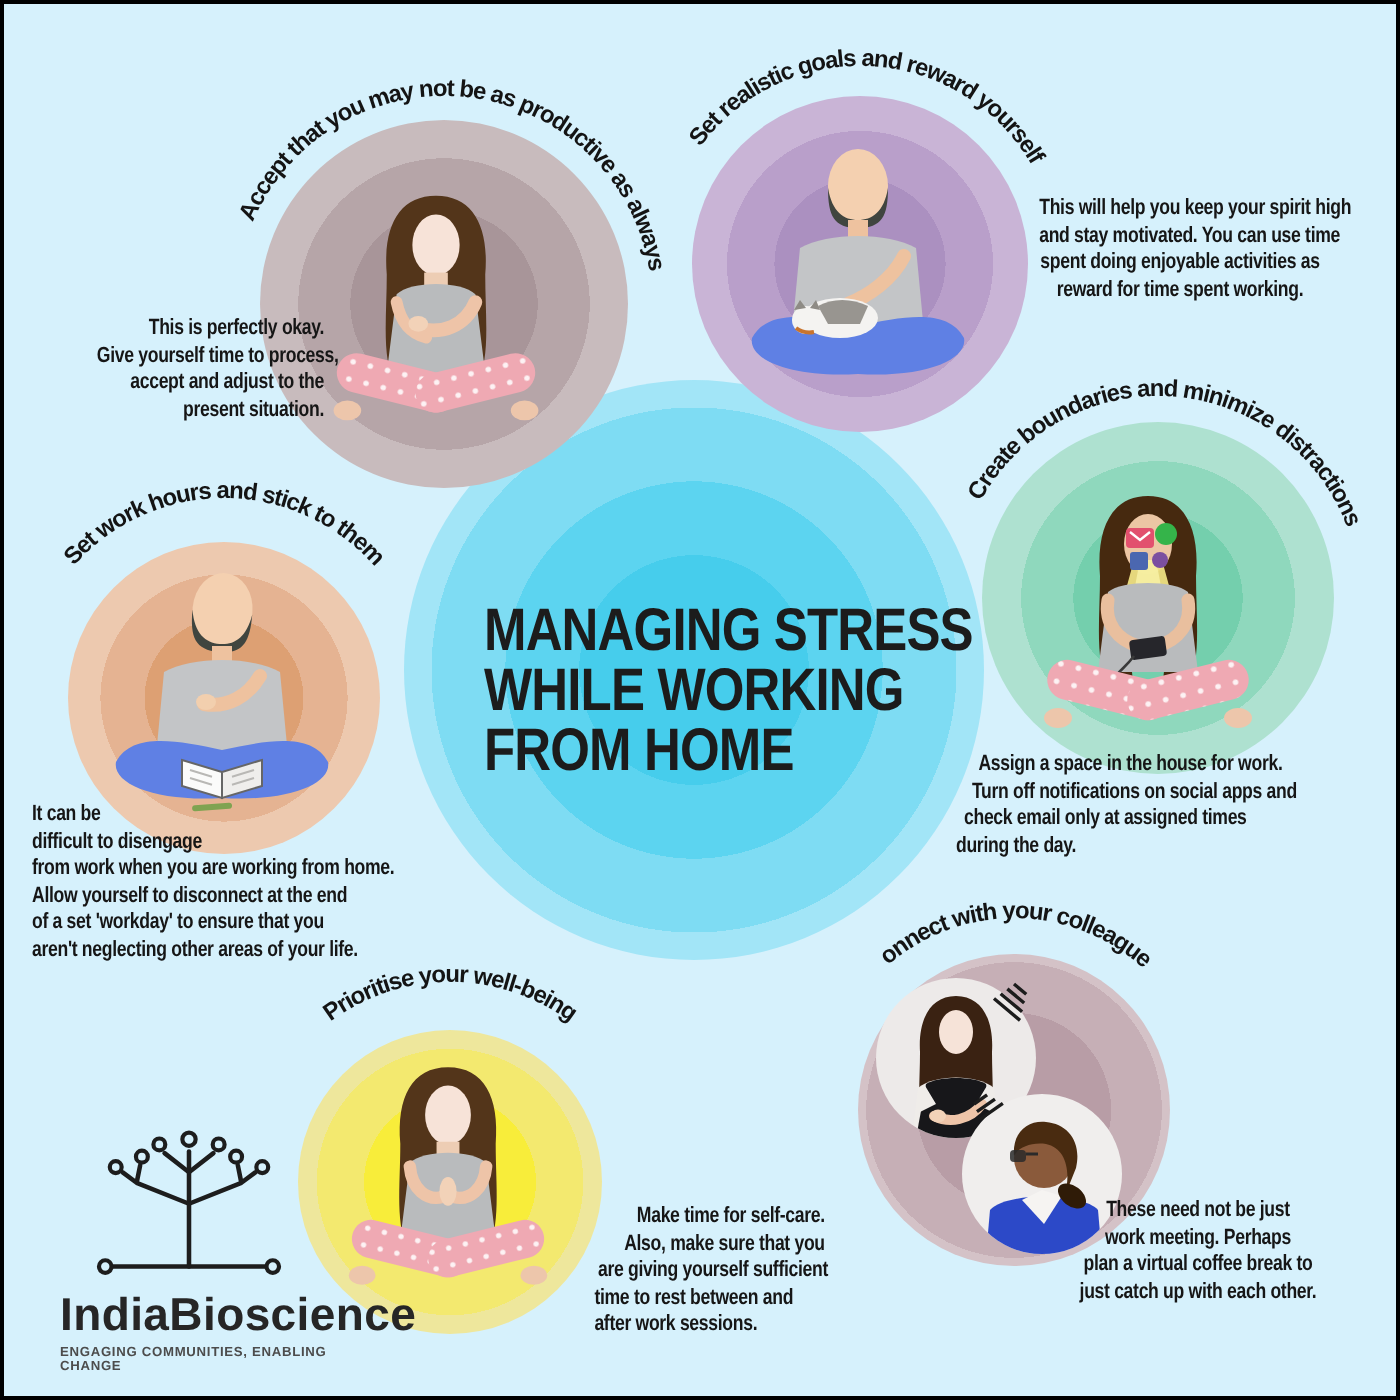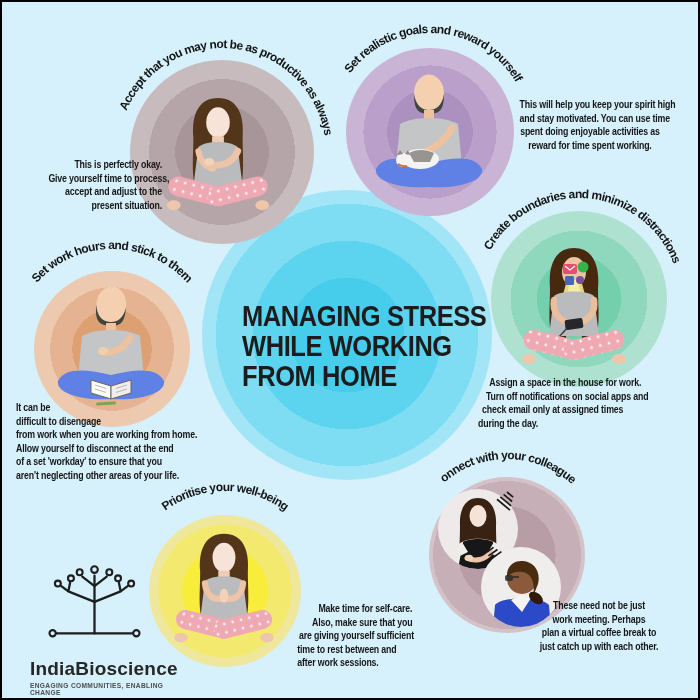--- a/index.html
+++ b/index.html
@@ -52,21 +52,21 @@
   #tb-hours{left:14px;top:399px;width:200px;text-align:left;transform-origin:left top;}
   #tb-wellbeing{left:266px;top:600px;width:146px;text-align:right;transform-origin:right top;}
   #tb-wellbeing .tline:nth-child(1){margin-right:2px;}
   #tb-wellbeing .tline:nth-child(2){margin-right:2px;}
   #tb-wellbeing .tline:nth-child(4){margin-right:25px;}
   #tb-wellbeing .tline:nth-child(5){margin-right:57px;}
   #tb-connect{left:518px;top:597px;width:158px;text-align:center;transform-origin:center top;}
 
   .logo{position:absolute;left:28px;top:558px;width:150px;}
   .logo-tree{display:block;margin-left:12px;}
-  .logo-name{font-size:19px;font-weight:700;color:#262626;letter-spacing:0.2px;margin-top:16px;}
+  .logo-name{font-size:23px;font-weight:700;color:#262626;letter-spacing:0.2px;margin-top:2px;}
   .logo-tag{font-size:6.6px;font-weight:700;color:#4c4c4c;letter-spacing:0.35px;margin-top:2px;}
 </style>
 </head>
 <body>
 
 <div class="frame">
 
   <svg width="0" height="0" style="position:absolute" aria-hidden="true">
     <defs>
       <pattern id="dots" width="9" height="9" patternUnits="userSpaceOnUse">

